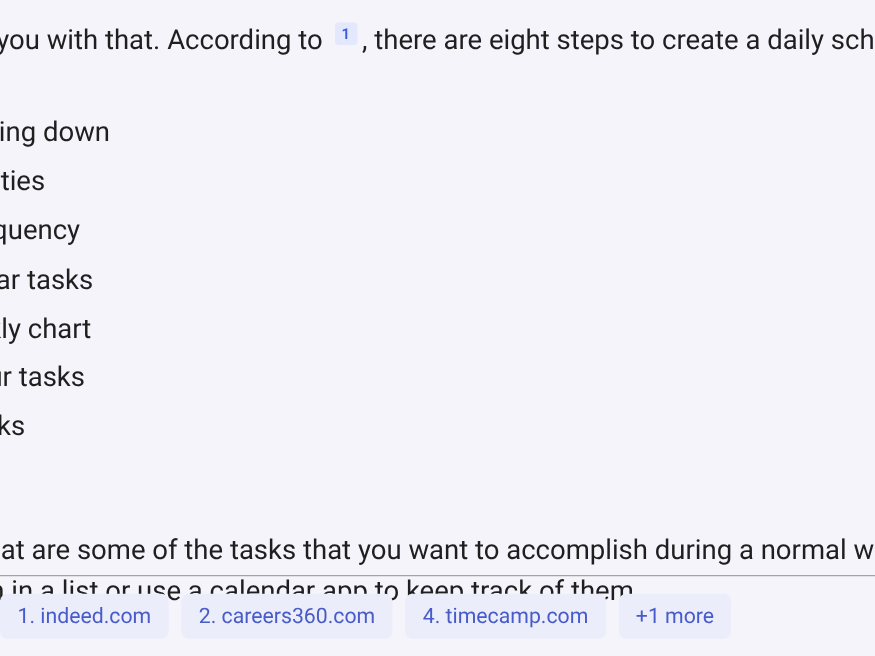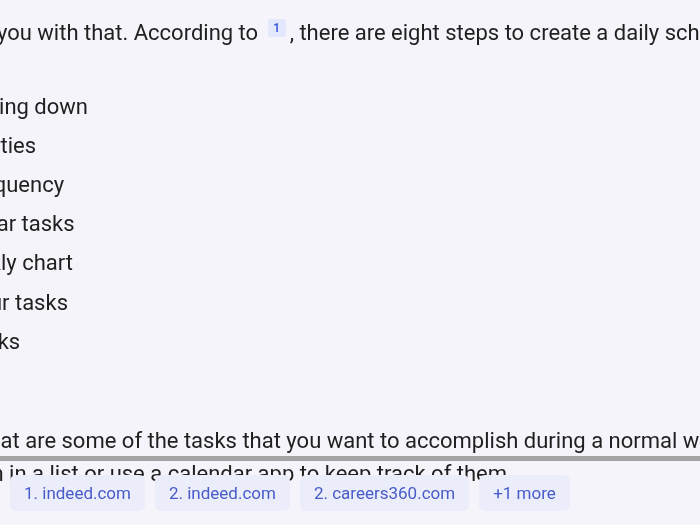--- a/index.html
+++ b/index.html
@@ -63,24 +63,24 @@
     .followup-line2 {
       font-size: 22px;
       line-height: 1.5;
       white-space: nowrap;
     }
     .sources-bar {
       position: absolute;
       bottom: 14px;
       left: 0;
       right: 0;
-      padding: 0 10px;
+      padding: 0 0;
       display: flex;
       gap: 10px;
-      border-top: 5px solid #a3a3a3;
+      border-top: 1px solid #a3a3a3;
       padding-top: 14px;
     }
     .source-chip {
       background: #ebedfa;
       color: #475bc9;
       font-size: 17px;
       padding: 8px 14px;
       border-radius: 6px;
       white-space: nowrap;
       cursor: pointer;
@@ -109,16 +109,16 @@
     <li>xible</li>
   </ul>
 
   <div class="followup">h, what are some of the tasks that you want to accomplish during a normal week</div>
   <div class="followup-line2"> down in a list or use a calendar app to keep track of them.</div>
 
 </div>
 
 <div class="sources-bar">
   <button class="source-chip">1. indeed.com</button>
-  <button class="source-chip">2. indeed.com</button>
   <button class="source-chip">2. careers360.com</button>
+  <button class="source-chip">4. timecamp.com</button>
   <button class="source-chip">+1 more</button>
 </div>
 
 </body></html>

